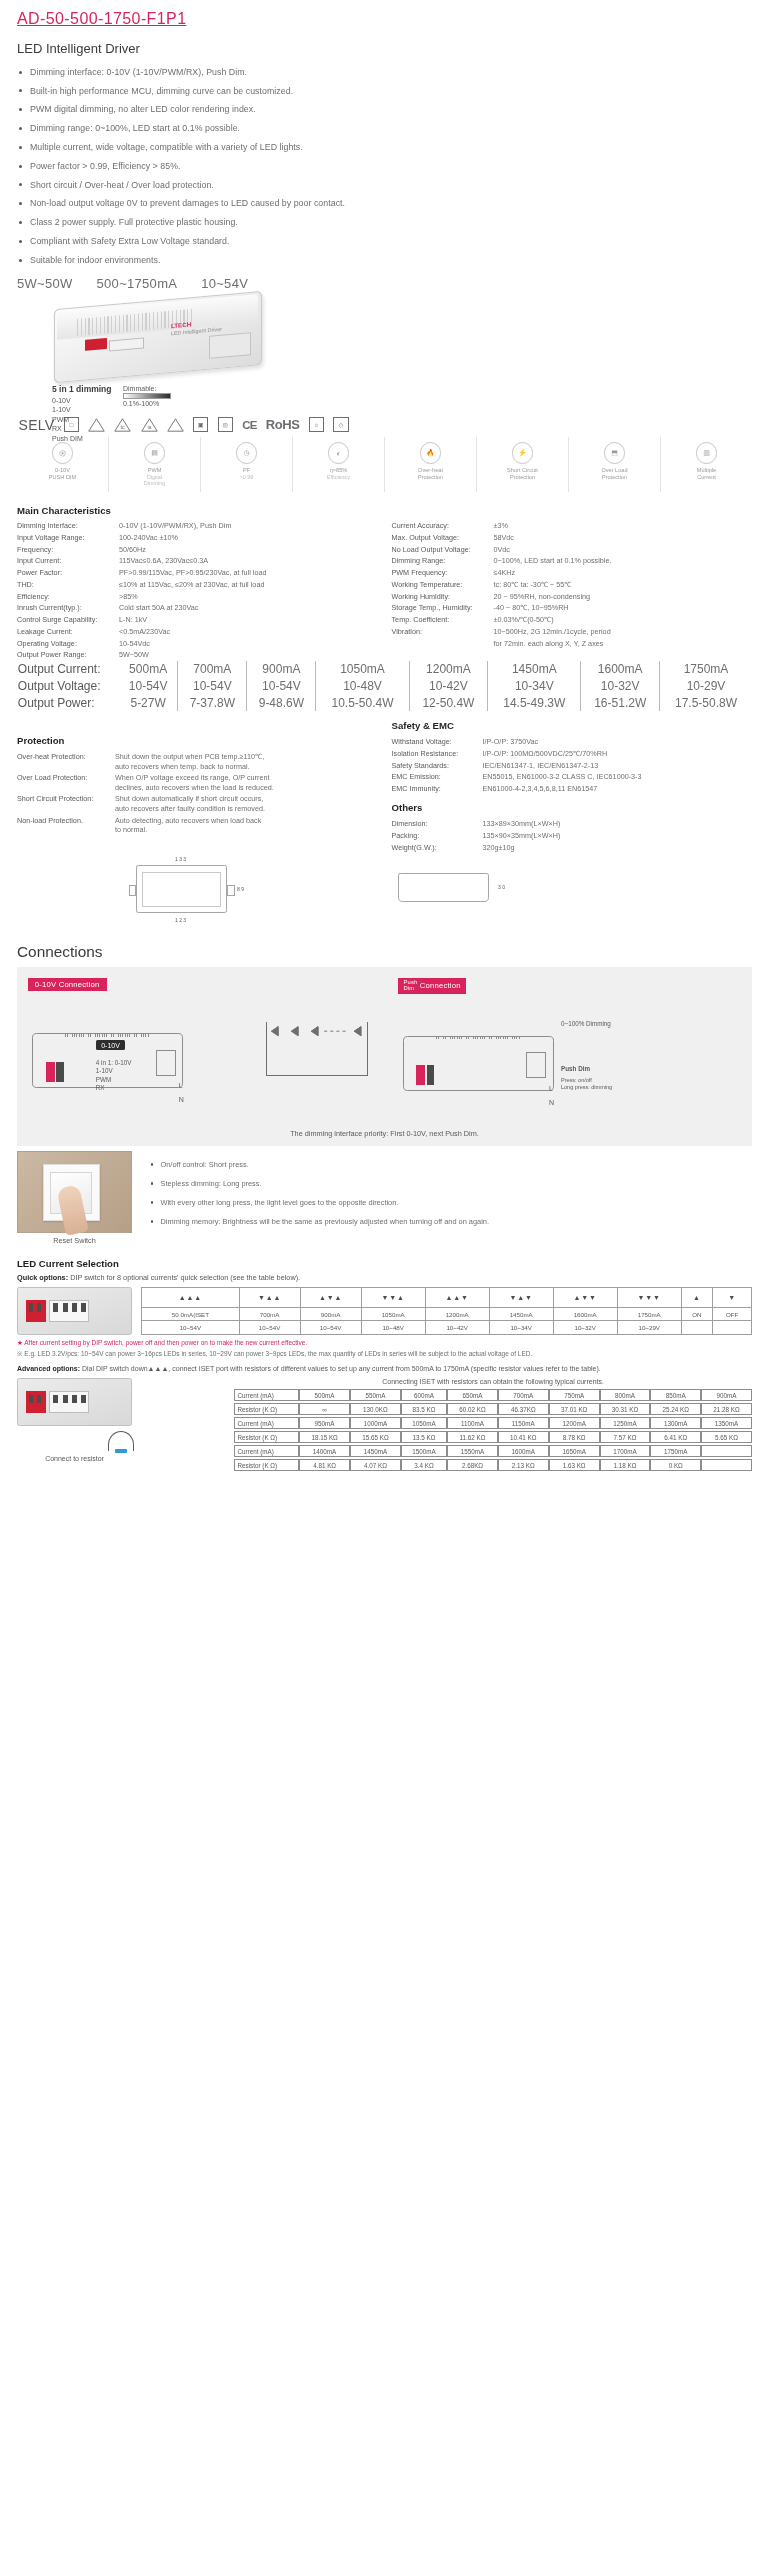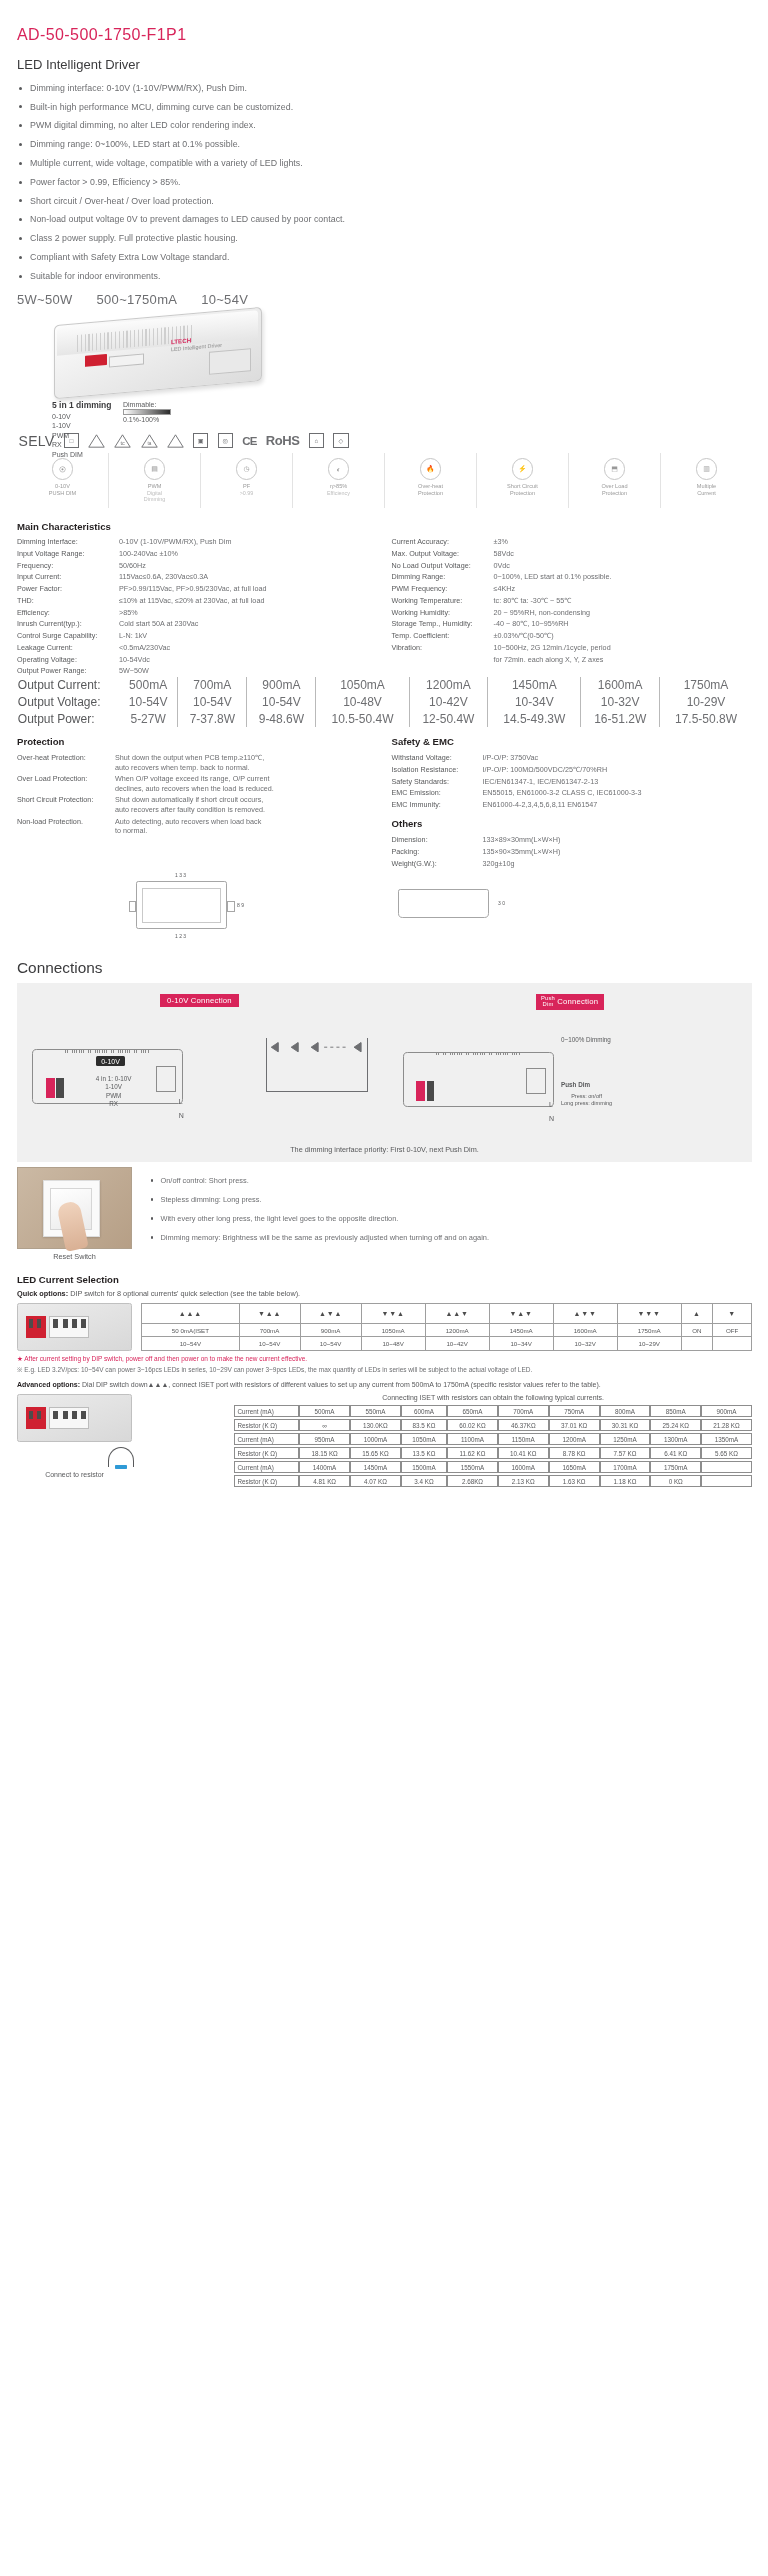--- a/index.html
+++ b/index.html
@@ -10,21 +10,21 @@
     color: #58595b;
     font-size: 9.2px;
     position: relative;
     overflow: hidden;
   }
   .page { padding: 0 17px; position: relative; }
 
   
   .model-title {
     color: #d8245a; font-size: 16px; letter-spacing: 0.4px;
-    padding-top: 26px; font-weight: 400;
+    padding-top: 10px; font-weight: 400; text-decoration: underline;
   }
   .product-title {
     color: #3b3b3d; font-size: 13px; margin-top: 13px; font-weight: 400;
   }
   ul.features { list-style: none; margin-top: 10.8px; }
   ul.features li {
     position: relative; padding-left: 13px; margin-bottom: 8.8px;
     font-size: 8.8px; color: #6d6e71; letter-spacing: 0.04px;
   }
   ul.features li::before {
@@ -154,21 +154,21 @@
   .dim-box1 .tab{ position:absolute; width:7.7px; height:10.8px; border:0.8px solid #a6a6a6;
      background:#fff;}
   .dim-box2 {
     position:absolute; left:381px; top:18.5px; width:91px; height:29px;
     border:0.8px solid #a6a6a6; border-radius:2.3px 2.3px 4.6px 4.6px;
   }
   .dtick{ position:absolute; font-size:5px; color:#58595b; }
 
   
   .conn-band { background:#f0f0f0; margin-top:4.6px; padding:10.8px 10.8px 7.7px 10.8px; }
-  .conn-two { display:flex; gap:27px;text-align:center; }
+  .conn-two { display:flex; gap:27px; }
   .conn-col { flex:1; position:relative; }
   .tag {
     display:inline-block; background:#d8245a; color:#fff; font-size:7.7px;
     padding:2.3px 7px; letter-spacing:0.2px;
   }
   .tag.push { padding:2.3px 5.4px; }
   .tag .small{ font-size:5.8px; display:inline-block; line-height:1.02; vertical-align:middle;}
   .conn-diagram { position:relative; height:115px; margin-top:14px; }
   .driver-sil {
     position:absolute; left:4.6px; top:28px; width:151px; height:55px;
@@ -559,21 +559,21 @@
       <td>12-50.4W</td>
       <td>14.5-49.3W</td>
       <td>16-51.2W</td>
       <td>17.5-50.8W</td>
     </tr>
   </tbody>
     </table>
 
   <div class="two-col" style="margin-top:9.2px">
     <div>
-      <h2 class="sec" style="margin-top:0">Protection</h2>
+      <h2 class="sec" style="margin-top:15px">Protection</h2>
       <table class="spec p">
           <tbody>
         <tr>
               <td class="k">Over-heat Protection:</td>
               <td style="white-space:pre-line">Shut down the output when PCB temp.≥110℃,
 auto recovers when temp. back to normal.</td>
             </tr>
         <tr>
               <td class="k">Over Load Protection:</td>
               <td style="white-space:pre-line">When O/P voltage exceed its range, O/P current

